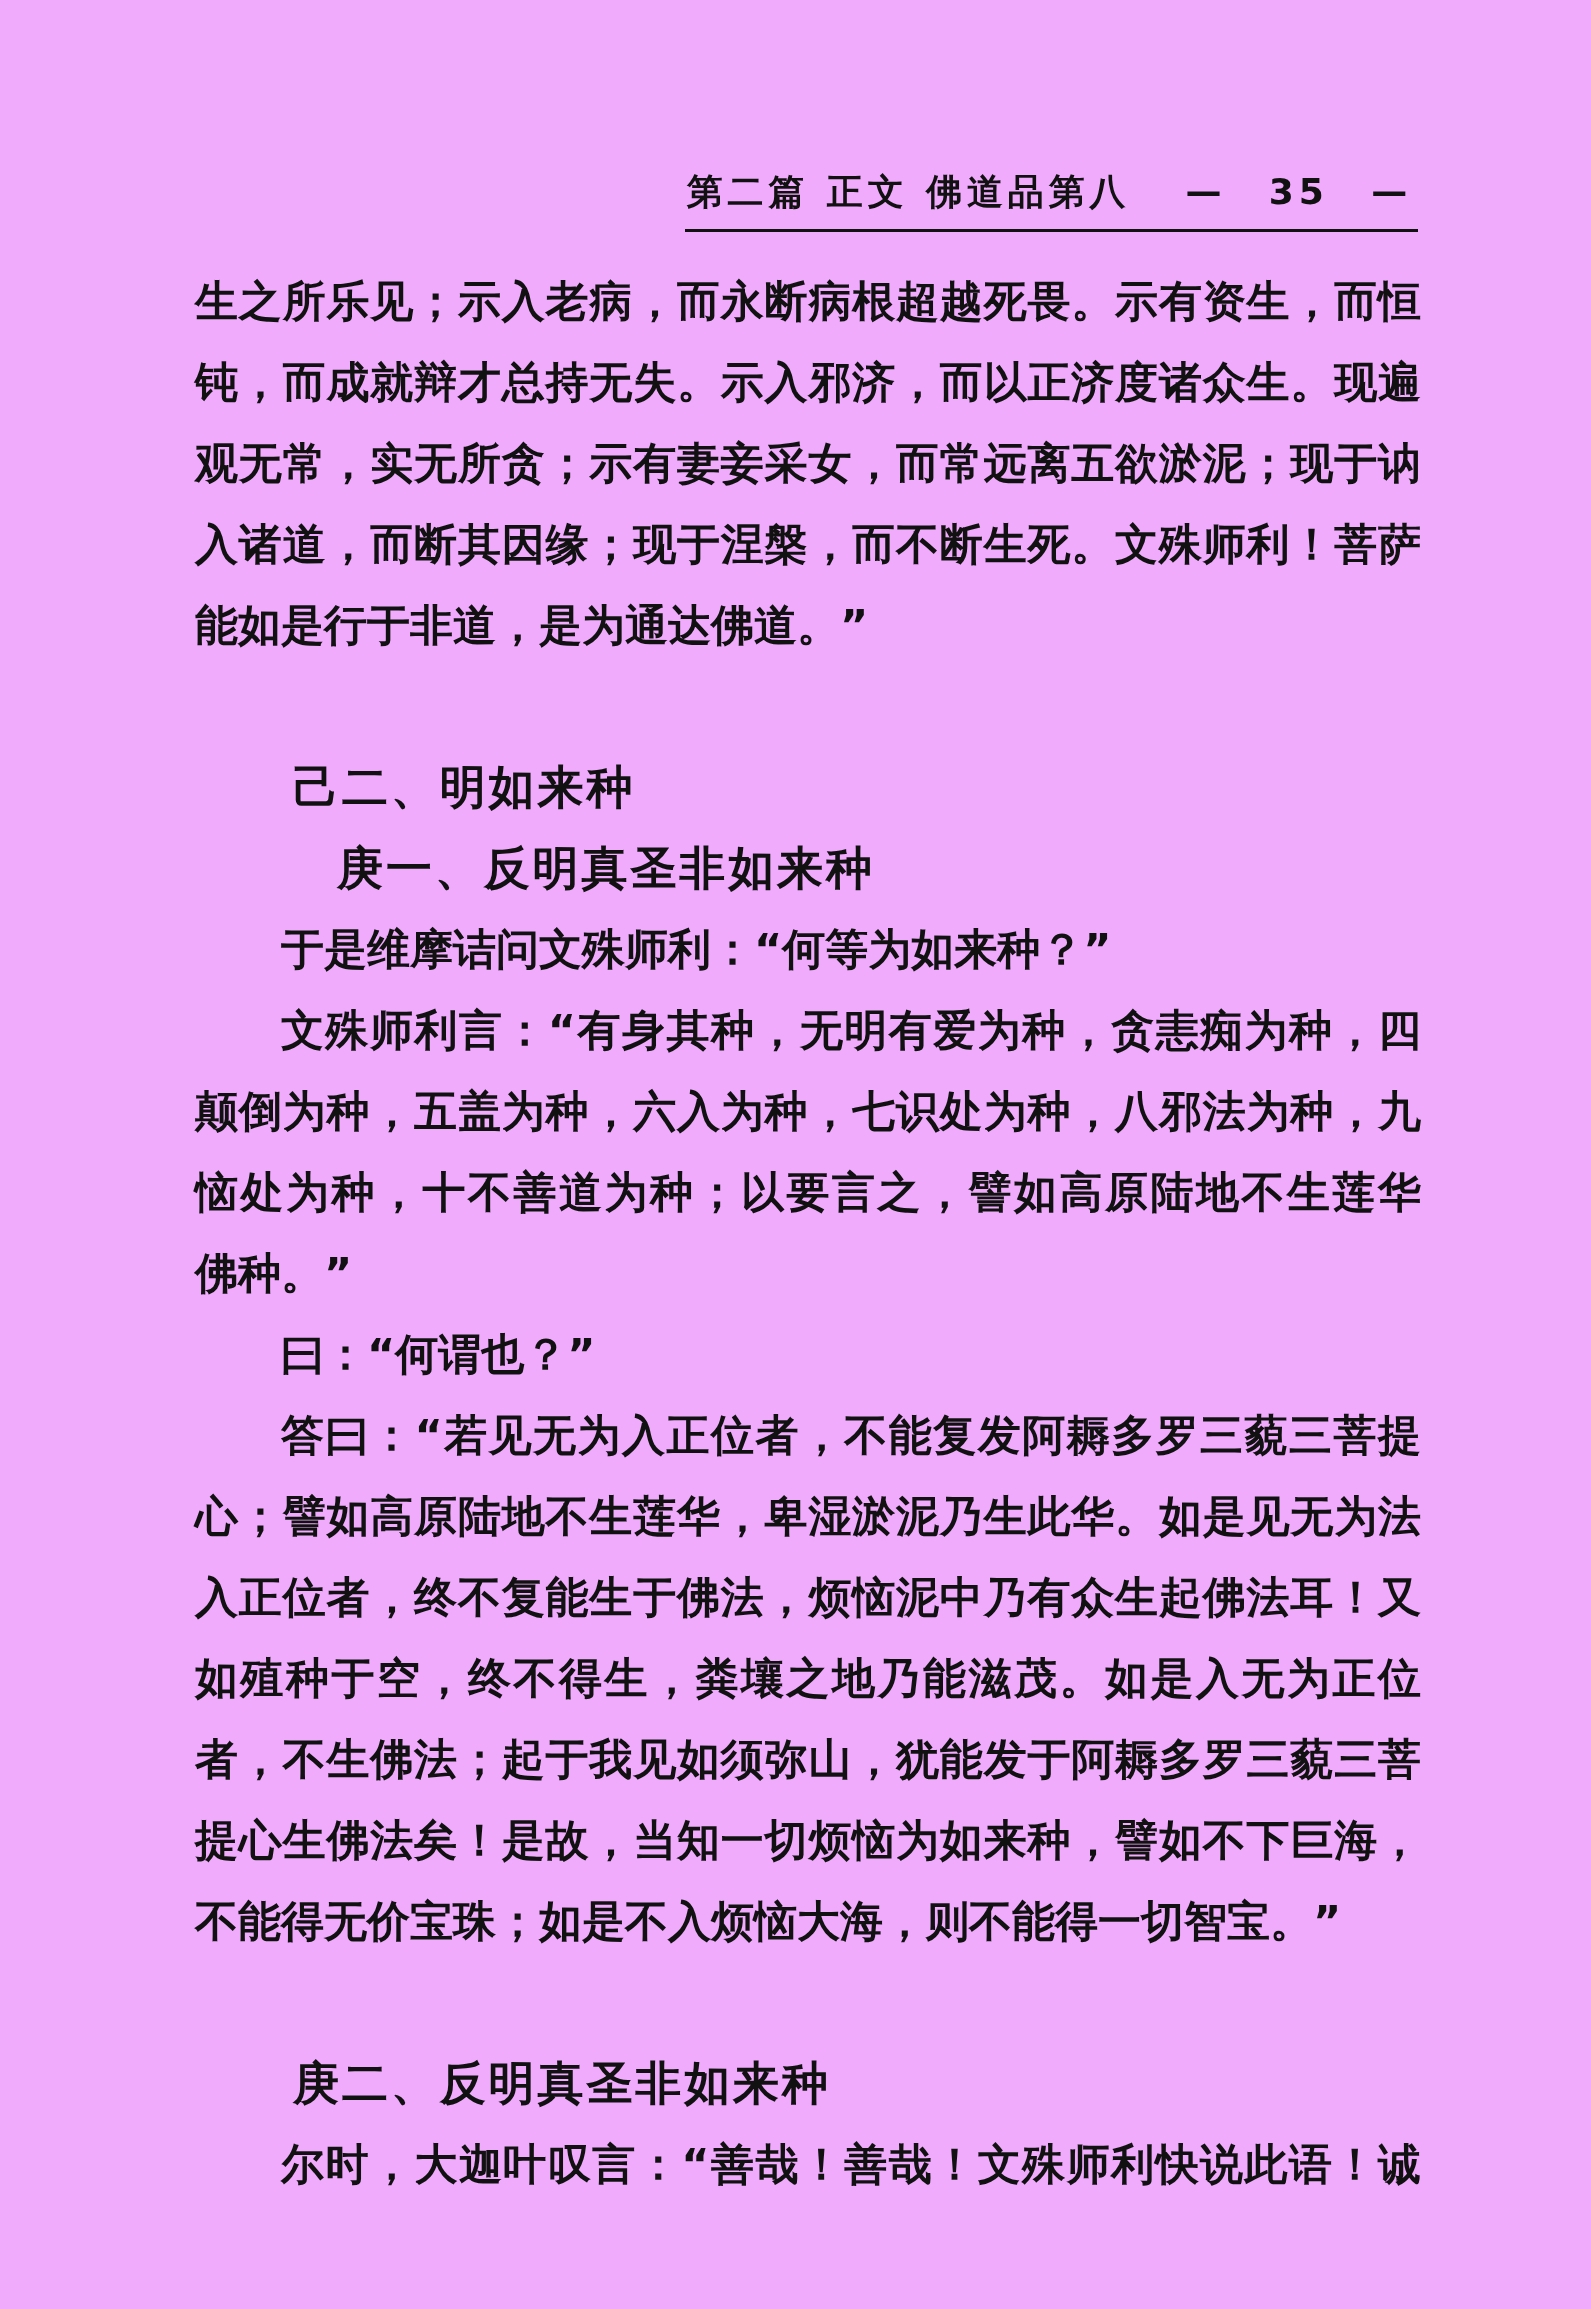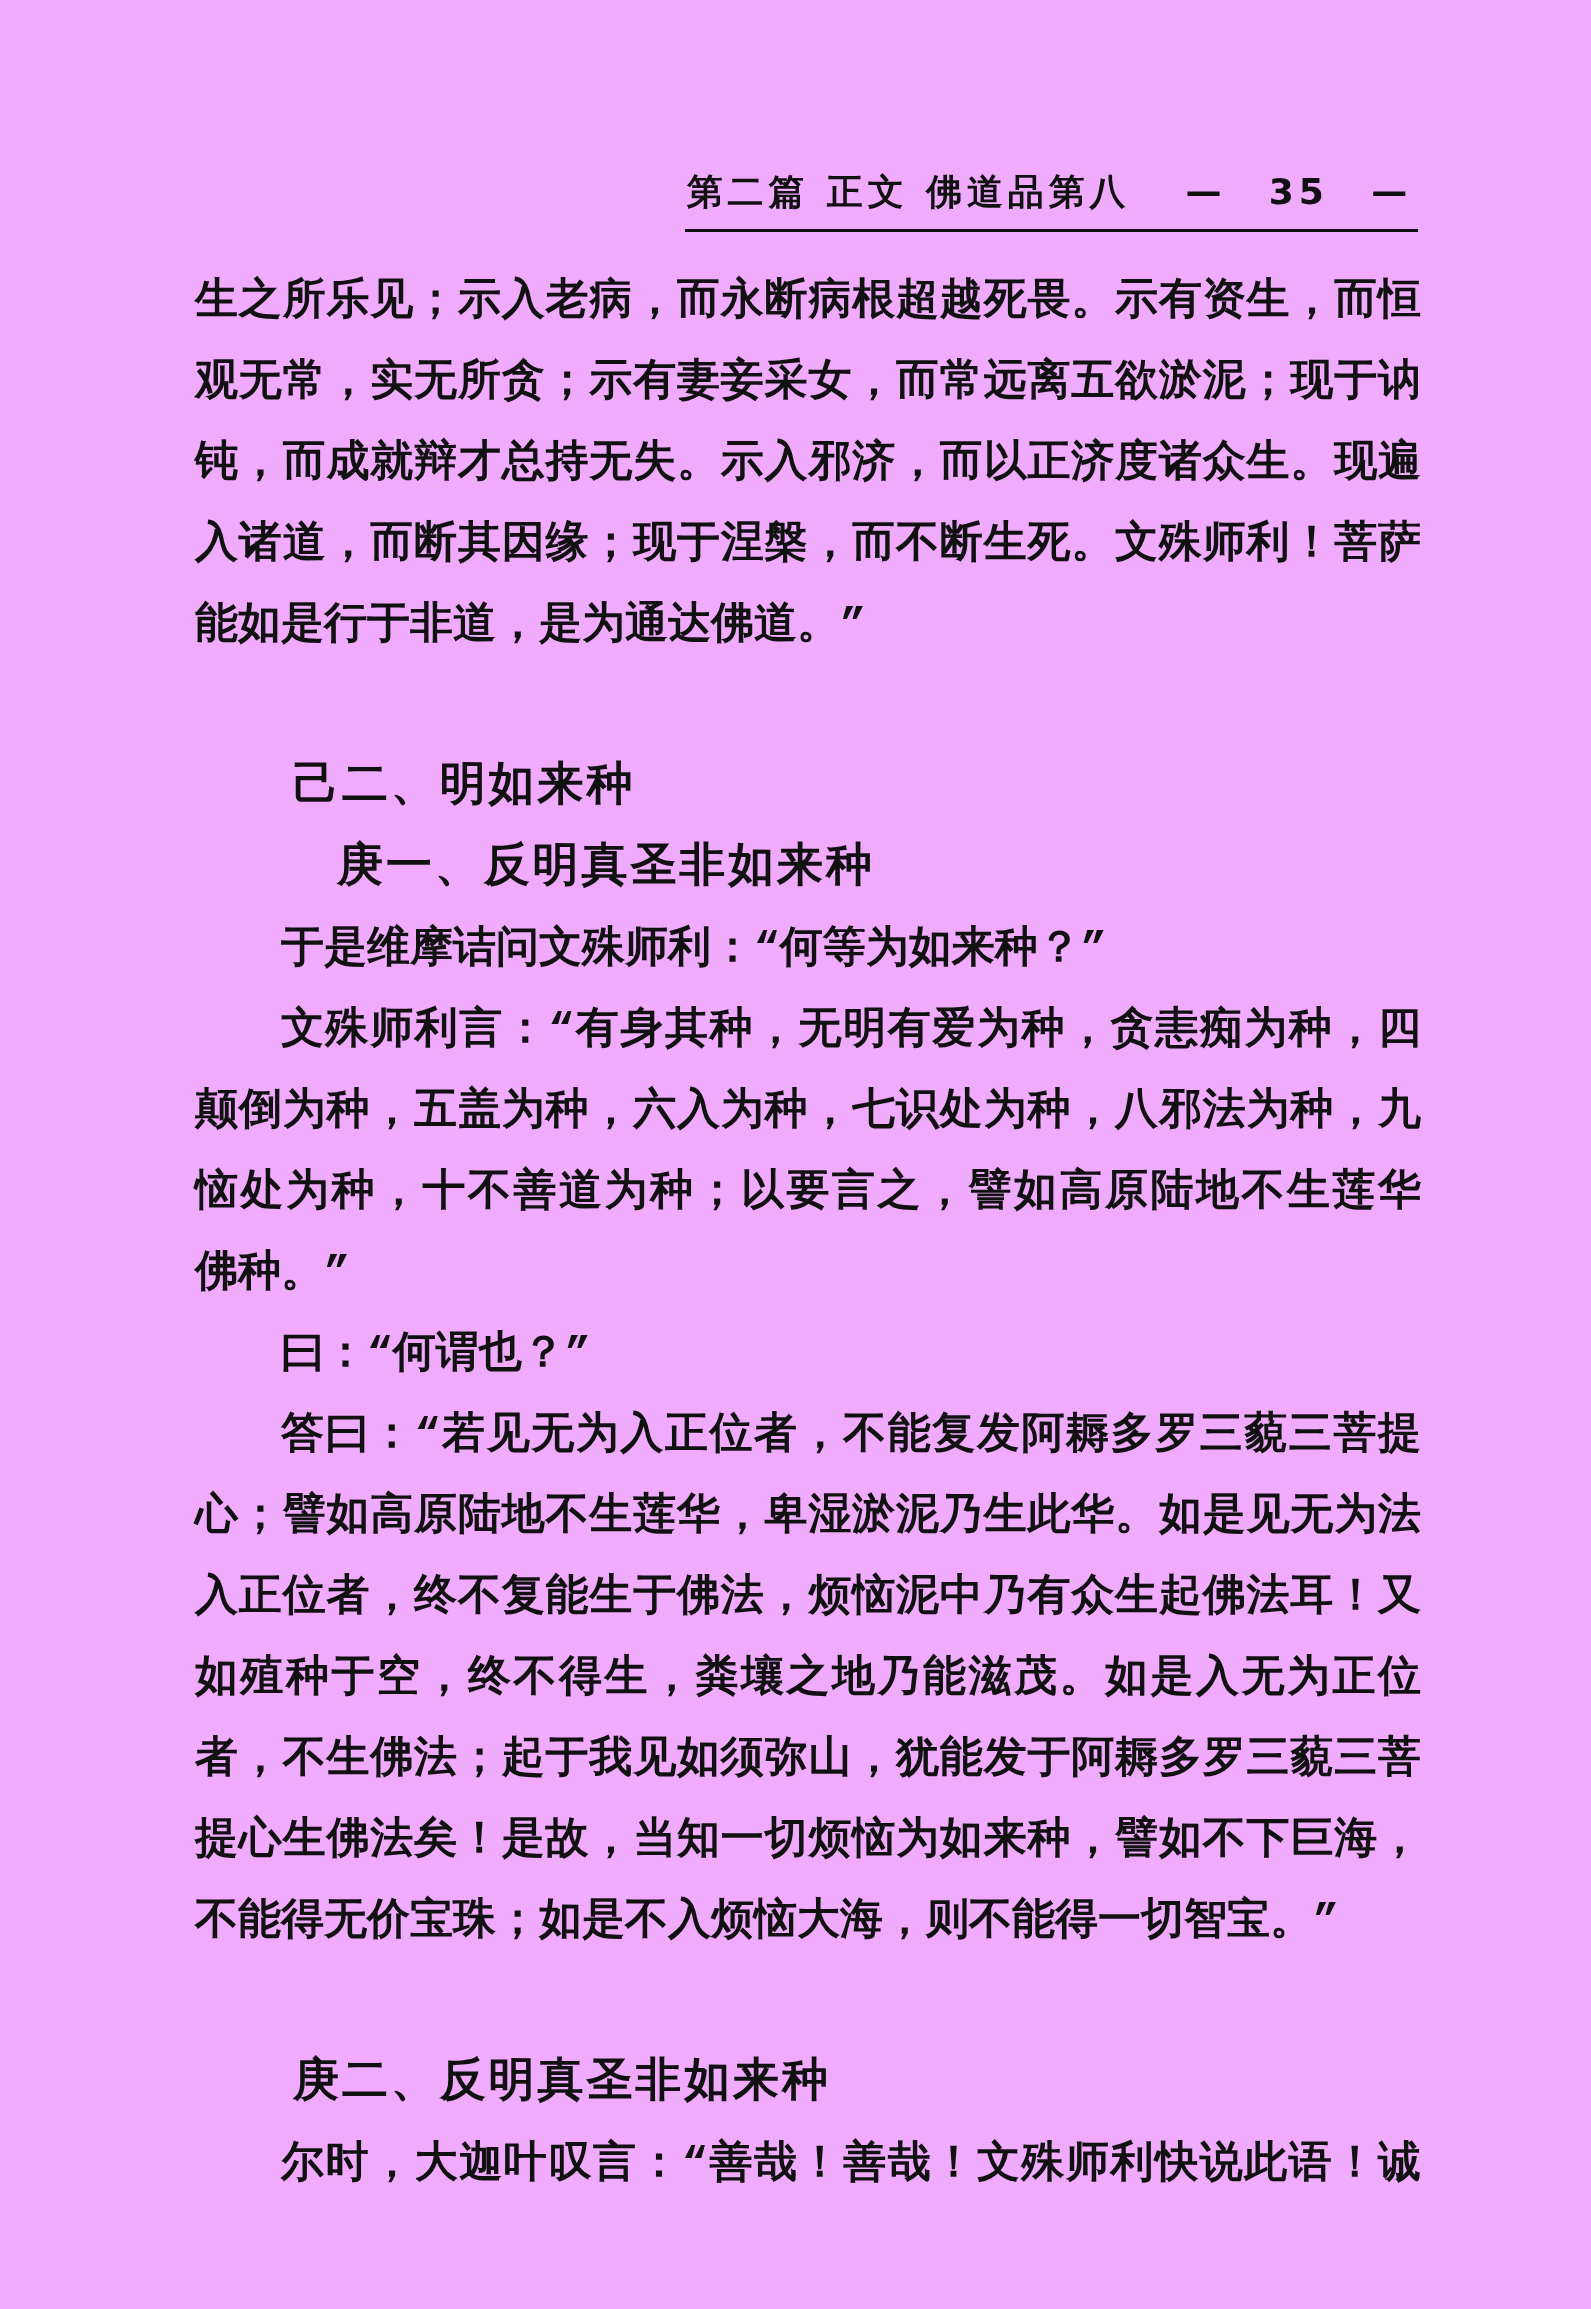--- a/index.html
+++ b/index.html
@@ -35,21 +35,20 @@
     word-spacing: 25px;
   }
   
   .content {
     position: absolute;
     left: 195px;
     top: 261px;
     width: 1226px;
     font-size: 43px;
     font-weight: 600;
-    font-family: Liberation Mono, monospace;
   }
   .para { margin: 0; }
   .line {
     height: 81px;
     line-height: 81px;
     text-align: justify;
     text-justify: inter-character;
     white-space: normal;
   }
   .line.just { text-align-last: justify; }
@@ -72,22 +71,22 @@
 <div class="page">
 
   <div class="running-head">
     <span class="chapter-title">第二篇 正文 佛道品第八</span>
     <span class="page-marker">— 35 —</span>
   </div>
 
   <div class="content">
       <div class="para">
         <div class="line just">生之所乐见；示入老病，而永断病根超越死畏。示有资生，而恒</div>
+        <div class="line just">钝，而成就辩才总持无失。示入邪济，而以正济度诸众生。现遍</div>
         <div class="line just">观无常，实无所贪；示有妻妾采女，而常远离五欲淤泥；现于讷</div>
-        <div class="line just">钝，而成就辩才总持无失。示入邪济，而以正济度诸众生。现遍</div>
         <div class="line just">入诸道，而断其因缘；现于涅槃，而不断生死。文殊师利！菩萨</div>
         <div class="line">能如是行于非道，是为通达佛道。”</div>
       </div>
       <div class="heading level-1 gap-before">己二、明如来种</div>
       <div class="heading level-2">庚一、反明真圣非如来种</div>
       <div class="para">
         <div class="line ind">于是维摩诘问文殊师利：“何等为如来种？”</div>
       </div>
       <div class="para">
         <div class="line just ind">文殊师利言：“有身其种，无明有爱为种，贪恚痴为种，四</div>

